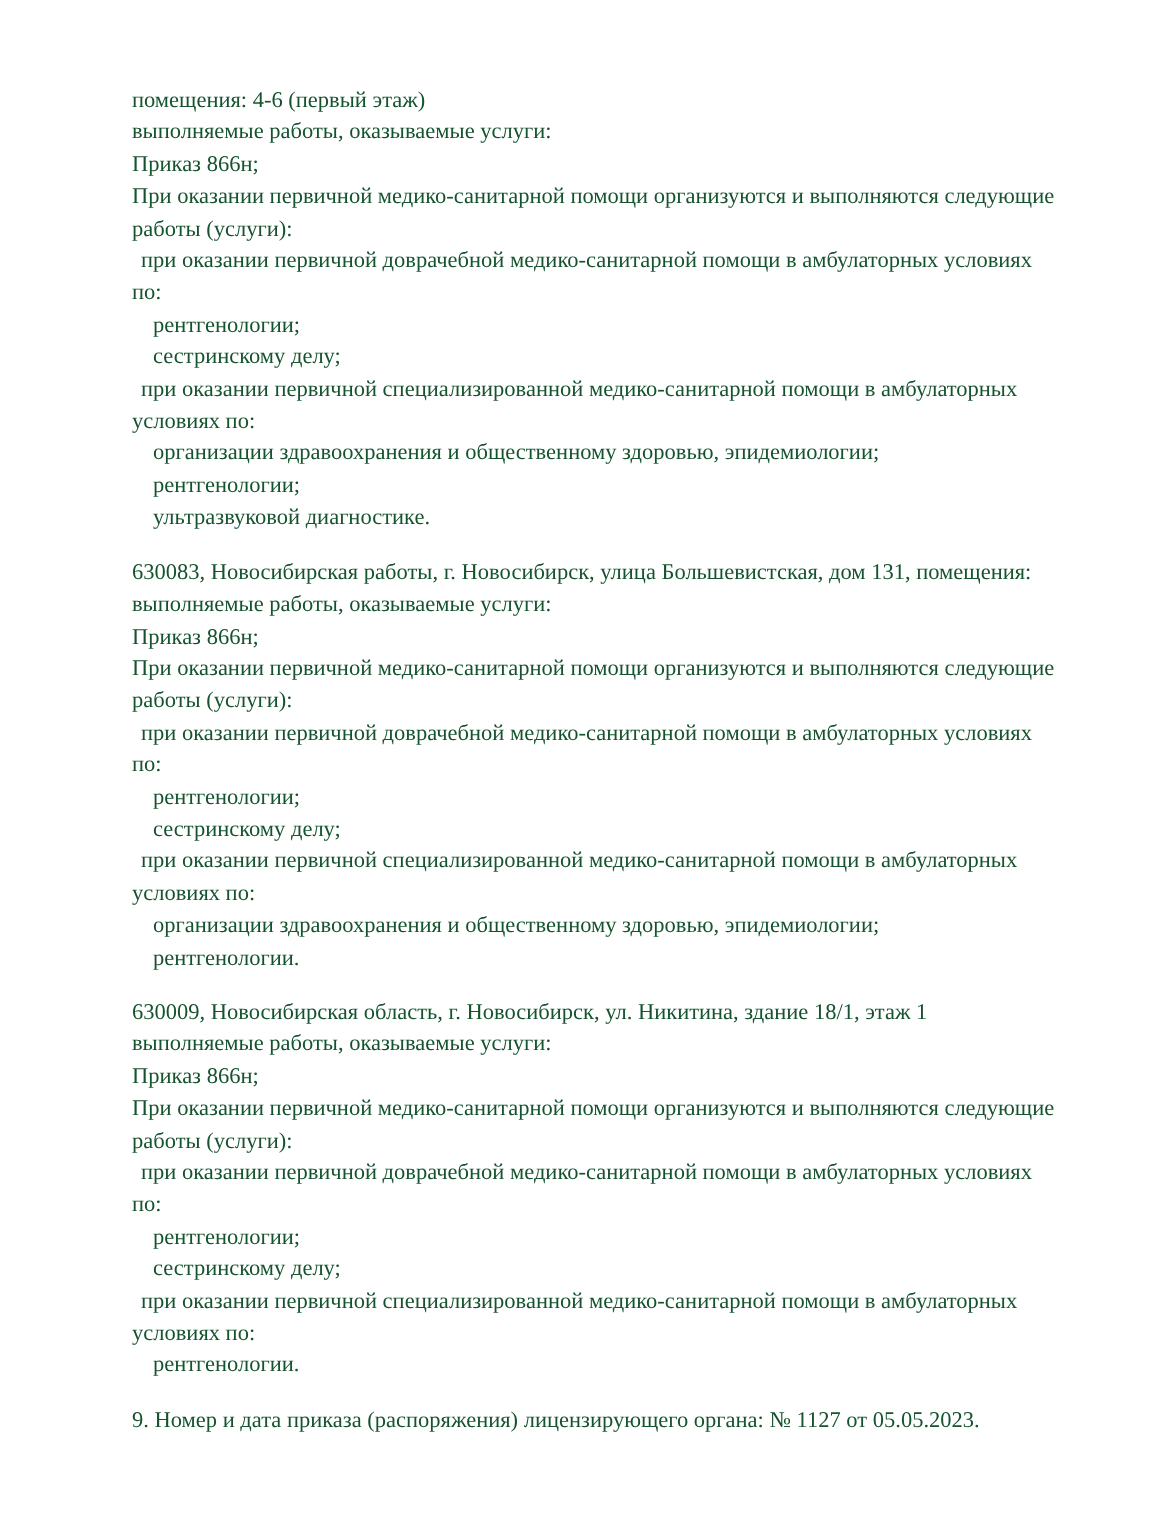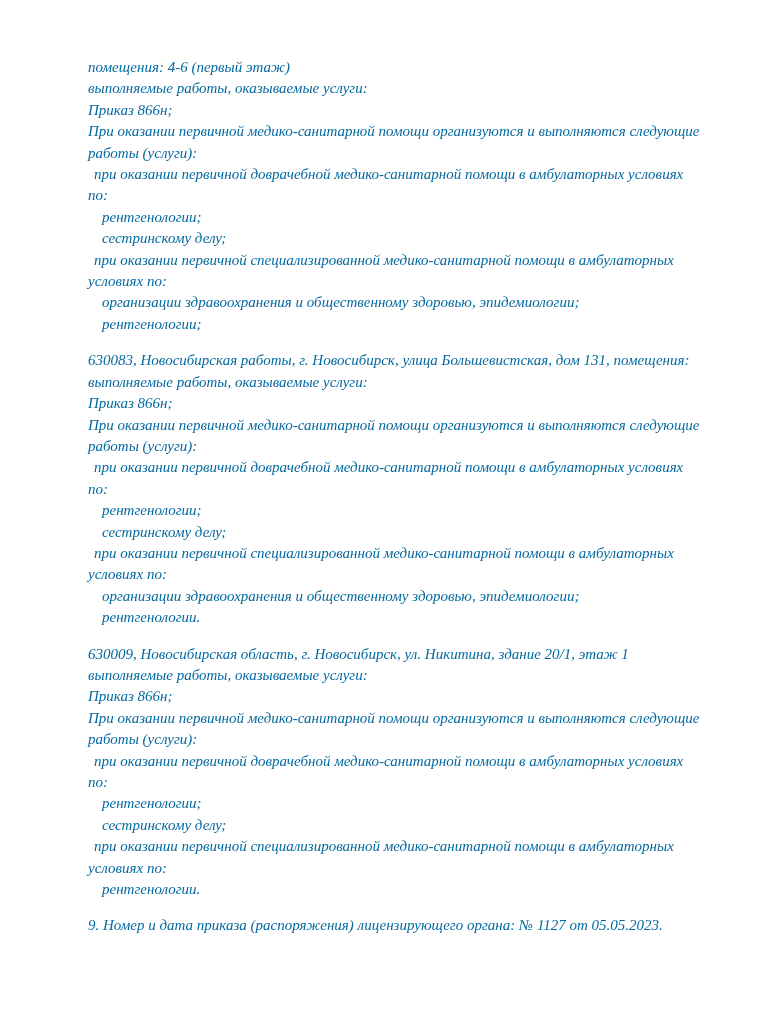--- a/index.html
+++ b/index.html
@@ -10,22 +10,21 @@
   }
   .page {
     position: relative;
     width: 770px;
     height: 1024px;
     background: #ffffff;
     overflow: hidden;
     font-family: "Liberation Serif", "DejaVu Serif", serif;
     font-size: 15px;
     line-height: 21.4px;
-    color: #0369a1;
-    font-style: italic;
+    color: #14532d;
   }
   .content {
     position: absolute;
     top: 57px;
     left: 88px;
     right: 40px;
   }
   .line {
     white-space: nowrap;
   }
@@ -61,20 +60,21 @@
       <div class="line indent-2">сестринскому делу;</div>
 
       <div class="line indent-1">при оказании первичной специализированной медико-санитарной помощи в амбулаторных</div>
 
       <div class="line indent-0">условиях по:</div>
 
       <div class="line indent-2">организации здравоохранения и общественному здоровью, эпидемиологии;</div>
 
       <div class="line indent-2">рентгенологии;</div>
 
+      <div class="line indent-2">ультразвуковой диагностике.</div>
 
       <div class="line blank"></div>
 
       <div class="line indent-0">630083, Новосибирская работы, г. Новосибирск, улица Большевистская, дом 131, помещения:</div>
 
 
       <div class="line indent-0">выполняемые работы, оказываемые услуги:</div>
 
       <div class="line indent-0">Приказ 866н;</div>
 
@@ -93,21 +93,21 @@
       <div class="line indent-1">при оказании первичной специализированной медико-санитарной помощи в амбулаторных</div>
 
       <div class="line indent-0">условиях по:</div>
 
       <div class="line indent-2">организации здравоохранения и общественному здоровью, эпидемиологии;</div>
 
       <div class="line indent-2">рентгенологии.</div>
 
       <div class="line blank"></div>
 
-      <div class="line indent-0">630009, Новосибирская область, г. Новосибирск, ул. Никитина, здание 20/1, этаж 1</div>
+      <div class="line indent-0">630009, Новосибирская область, г. Новосибирск, ул. Никитина, здание 18/1, этаж 1</div>
 
       <div class="line indent-0">выполняемые работы, оказываемые услуги:</div>
 
       <div class="line indent-0">Приказ 866н;</div>
 
       <div class="line indent-0">При оказании первичной медико-санитарной помощи организуются и выполняются следующие</div>
 
       <div class="line indent-0">работы (услуги):</div>
 
       <div class="line indent-1">при оказании первичной доврачебной медико-санитарной помощи в амбулаторных условиях</div>

